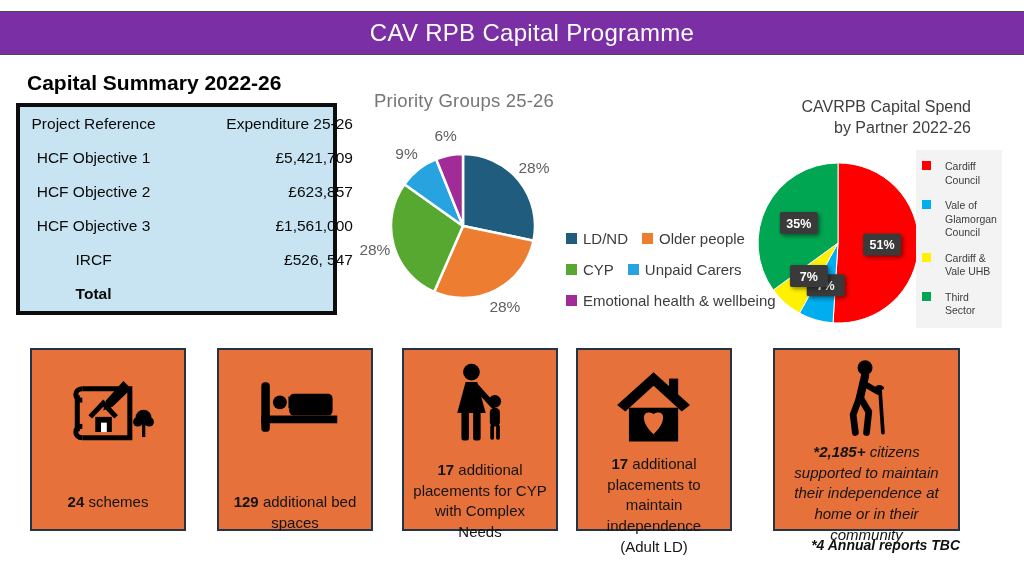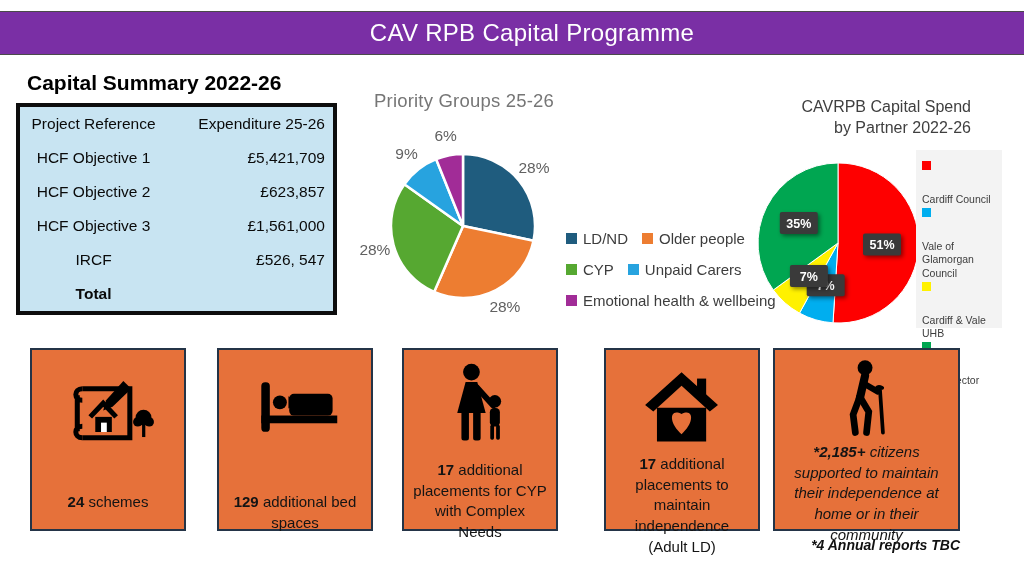--- a/index.html
+++ b/index.html
@@ -19,21 +19,21 @@
   
   .section-title{
     position:absolute;left:27px;top:71px;font-size:21px;font-weight:800;color:#000;
   }
   .summary-table{
     position:absolute;left:16px;top:103px;width:313px;height:204px;
     background:var(--table-bg,#C8E4F2);border:4px solid #0d0d0d;
     display:grid;grid-template-rows:repeat(6,1fr);
     font-size:15.5px;color:#0a0a0a;
   }
-  .trow{display:grid;grid-template-columns:47% 53%;align-items:center;}
+  .trow{display:grid;grid-template-columns:47% 53%;align-items:center;gap:28px;}
   .tcell-label{text-align:center;}
   .tcell-value{text-align:right;padding-right:8px;}
   .trow.bold{font-weight:bold;}
   
   .pie1-title{
     position:absolute;left:374px;top:90px;font-size:18.5px;color:#767676;
     letter-spacing:.2px;
   }
   #pie1{position:absolute;left:355px;top:118px;width:216px;height:216px;}
   #legend1{
@@ -46,21 +46,21 @@
   .pie2-title{
     position:absolute;left:781px;top:97px;width:190px;text-align:right;
     font-weight:400;font-size:16px;line-height:1.3;color:#3f3f3f;
   }
   #pie2{position:absolute;left:750px;top:155px;width:176px;height:176px;}
   #legend2{
     position:absolute;left:916px;top:150px;width:86px;height:178px;
     background:var(--legend-panel,#F3F3F3);box-sizing:border-box;
     padding:10px 6px;display:flex;flex-direction:column;justify-content:space-between;
   }
-  .lg2-item{display:flex;align-items:flex-start;gap:23px;font-size:10.5px;line-height:1.3;color:#3d3d3d;flex-direction:column;}
+  .lg2-item{display:flex;align-items:flex-start;gap:14px;font-size:10.5px;line-height:1.3;color:#3d3d3d;}
   .lg2-swatch{width:9px;height:9px;flex:none;margin-top:1px;}
   
   .card{
     position:absolute;top:348px;height:183px;box-sizing:border-box;
     background:var(--card-bg,#E6713A);border:2px solid var(--card-border,#243447);
     display:flex;flex-direction:column;align-items:center;text-align:center;color:#141414;
   }
   .card-icon{flex:none;display:flex;align-items:center;justify-content:center;}
   .card-icon svg{height:100%;width:auto;display:block;}
   .card-text{font-size:15px;line-height:1.38;padding:0 8px;}
@@ -233,21 +233,21 @@
           <rect x="28" y="58" width="9" height="36" rx="3"></rect>
           <rect x="42" y="58" width="9" height="36" rx="3"></rect>
           <circle cx="68" cy="47" r="7.5"></circle>
           <rect x="62" y="55" width="12" height="22" rx="5"></rect>
           <rect x="62.5" y="75" width="4.5" height="18" rx="2"></rect>
           <rect x="69.5" y="75" width="4.5" height="18" rx="2"></rect>
         </svg>
       </div>
       <div class="card-text"><b>17</b> additional placements for CYP with Complex Needs</div>
     </div>
-    <div class="card" style="left: 604px; width: 156px; align-items: center;">
+    <div class="card" style="left: 576px; width: 156px; align-items: center;">
       <div class="card-icon">
         <svg viewBox="0 0 100 90">
           <rect x="67" y="16" width="10" height="18" fill="#000"></rect>
           <path d="M10,45 L50,9 L90,45 L81,52 L50,24 L19,52 Z" fill="#000"></path>
           <path fill-rule="evenodd" fill="#000" d="M23,48 H77 V85 H23 Z M50,77 C35,64 37,48 50,55 C63,48 65,64 50,77 Z"></path>
         </svg>
       </div>
       <div class="card-text"><b>17</b> additional placements to maintain independence (Adult LD)</div>
     </div>
     <div class="card" style="left: 773px; width: 187px; font-style: italic;">

